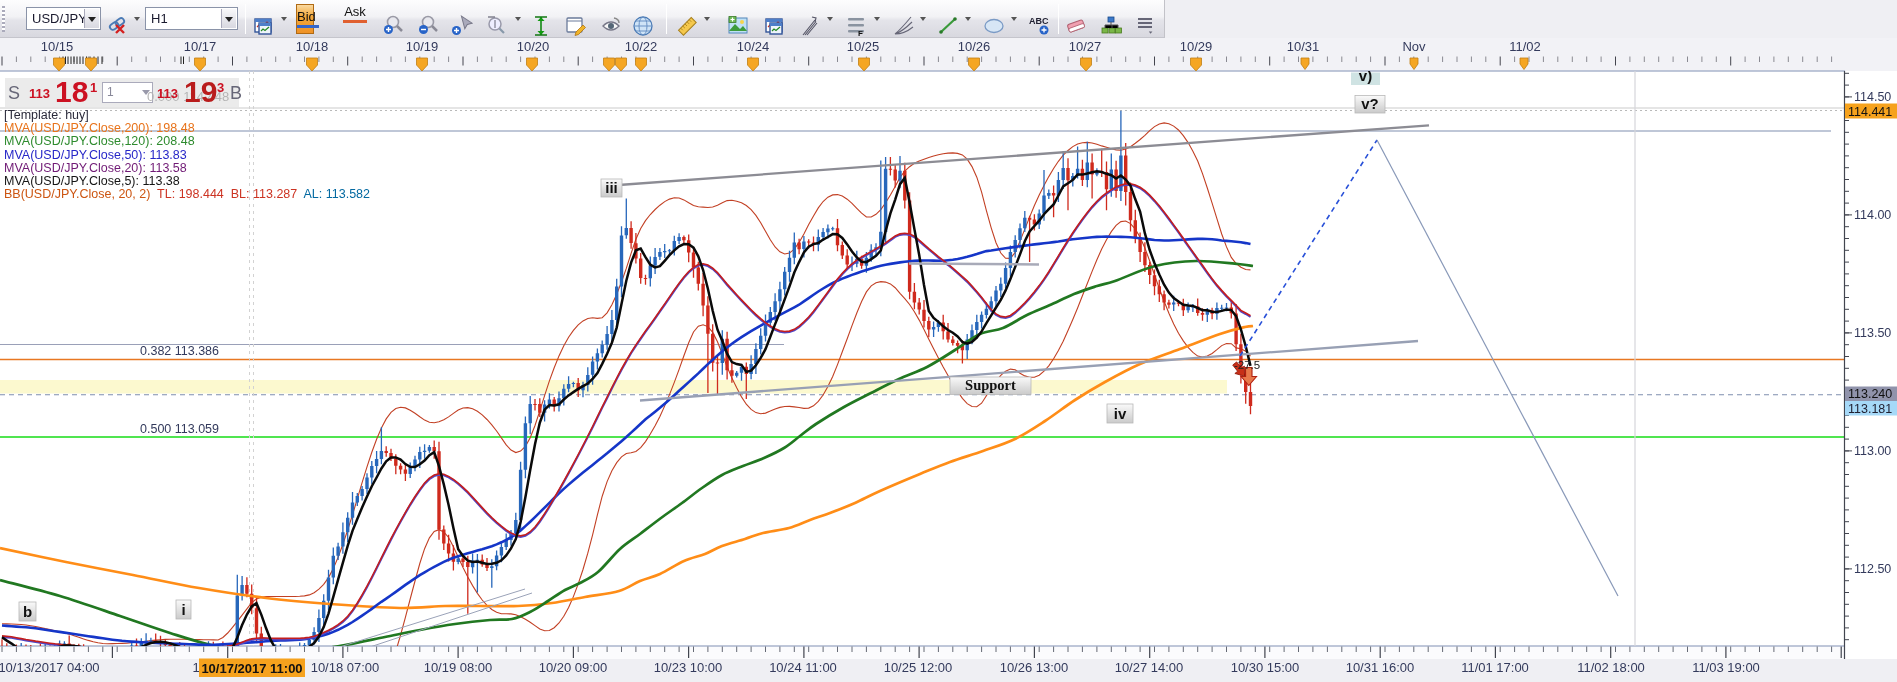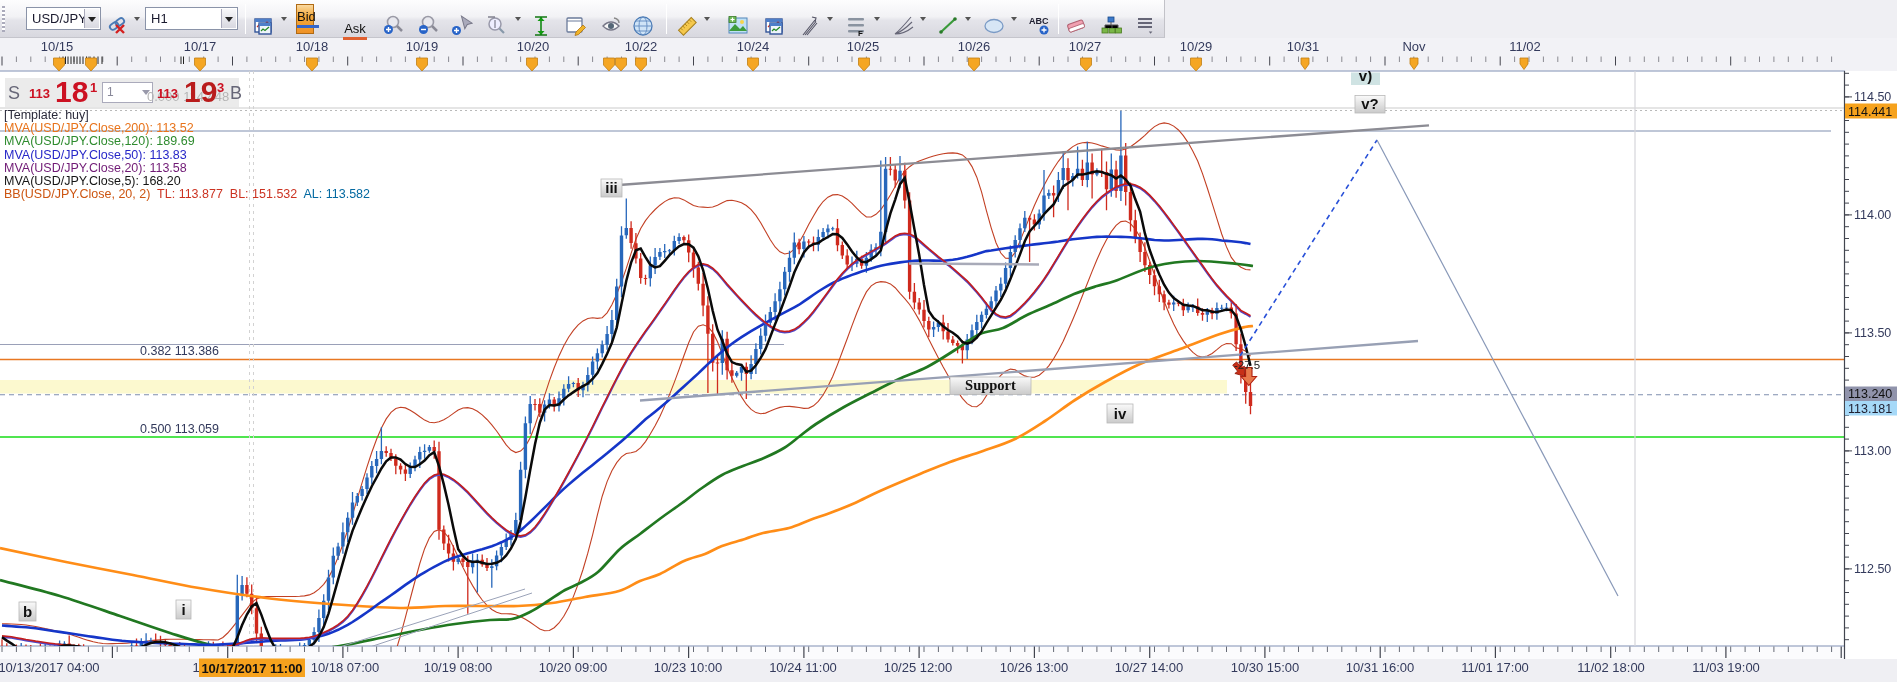--- a/index.html
+++ b/index.html
@@ -183,26 +183,26 @@
     <span style="left:97px;top:4px;width:51px;height:21px;background:#fff;border:1px solid #aab;"></span>
     <span style="left:102px;top:7px;font-size:12px;color:#889;">1</span>
     <span style="left:137px;top:12px;width:0;height:0;border-left:4px solid transparent;border-right:4px solid transparent;border-top:5px solid #99a;"></span>
     <span style="left:142px;top:11px;font-size:13px;color:#b5b5b5;">0.000 114.448</span>
     <span style="left:152px;top:8px;font-size:13px;font-weight:bold;color:#cc1122;">113</span>
     <span style="left:179px;top:-3px;font-size:30px;font-weight:bold;color:#b91c1c;">19</span>
     <span style="left:212px;top:2px;font-size:13px;font-weight:bold;color:#cc1122;">3</span>
     <span style="left:225px;top:5px;font-size:18px;color:#667;">B</span>
   </div>
   <div id="legend"><span style="color:#2a2a3a;">[Template: huy]</span>
-<span style="color:#e8731a;">MVA(USD/JPY.Close,200): 113.52</span>
-<span style="color:#2e8b2e;">MVA(USD/JPY.Close,120): 189.69</span>
+<span style="color:#e8731a;">MVA(USD/JPY.Close,200): 198.48</span>
+<span style="color:#2e8b2e;">MVA(USD/JPY.Close,120): 208.48</span>
 <span style="color:#2727c8;">MVA(USD/JPY.Close,50): 113.83</span>
 <span style="color:#701a75;">MVA(USD/JPY.Close,20): 113.58</span>
-<span style="color:#151515;">MVA(USD/JPY.Close,5): 168.20</span>
-<span style="color:#cc5511;">BB(USD/JPY.Close, 20, 2)</span>  <span style="color:#cc3322;">TL: 113.877  BL: 151.532</span>  <span style="color:#0369a1;">AL: 113.582</span></div>
+<span style="color:#151515;">MVA(USD/JPY.Close,5): 113.38</span>
+<span style="color:#cc5511;">BB(USD/JPY.Close, 20, 2)</span>  <span style="color:#cc3322;">TL: 198.444  BL: 113.287</span>  <span style="color:#0369a1;">AL: 113.582</span></div>
   <div id="toolbar">
       <div style="position:absolute;left:2px;top:6px;width:3px;height:26px;background:repeating-linear-gradient(#aab 0 2px,#fff 2px 4px);"></div>
       <div class="combo" style="left:26px;width:75px;">
         <span class="t">USD/JPY</span>
         <span class="a">
           <span class="arr"></span>
         </span>
       </div>
       <svg class="tb" style="left:107px;top:7px;" width="22" height="24" viewBox="0 0 22 24">
         <g transform="rotate(-35 10 10)">
@@ -226,21 +226,21 @@
         <rect x="6" y="9" width="12" height="11" fill="#eef4fb" stroke="#335599" stroke-width="1.4"></rect>
         <rect x="6" y="9" width="12" height="3" fill="#4d7ec9"></rect>
         <path d="M8,17 l2,-2 l2,1.5 l4,-3.5" stroke="#228822" stroke-width="1.2" fill="none"></path>
       </svg>
       <div class="darr" style="left:281px;"></div>
       <div class="btn" style="left:296px;width:18px;background:linear-gradient(#fad9a0,#f3a93c 40%,#ef9226);border:1px solid #b06a14;">
         <div style="margin-top:4px;">Bid</div>
         <div style="margin:1px auto 0;width:22px;height:2.5px;background:#3366cc;"></div>
       </div>
       <div class="btn" style="left:338px;width:34px;">
-        <div style="margin-top:17px;">Ask</div>
+        <div style="margin-top:0;">Ask</div>
         <div style="margin:1px auto 0;width:24px;height:2.5px;background:#e06030;"></div>
       </div>
       <svg class="tb" style="left:383px;top:7px;" width="22" height="24" viewBox="0 0 22 24">
         <circle cx="10" cy="8" r="5.5" fill="#e8e8ee" stroke="#9a9aa6" stroke-width="1.6"></circle>
         <line x1="14" y1="12" x2="19" y2="17" stroke="#8a8a96" stroke-width="2.5"></line>
         <circle cx="5.5" cy="15.5" r="4.5" fill="#2864c8"></circle>
         <path d="M3,15.5h5M5.5,13v5" stroke="#fff" stroke-width="1.4"></path>
       </svg>
       <svg class="tb" style="left:418px;top:7px;" width="22" height="24" viewBox="0 0 22 24">
         <circle cx="10" cy="8" r="5.5" fill="#e8e8ee" stroke="#9a9aa6" stroke-width="1.6"></circle>

